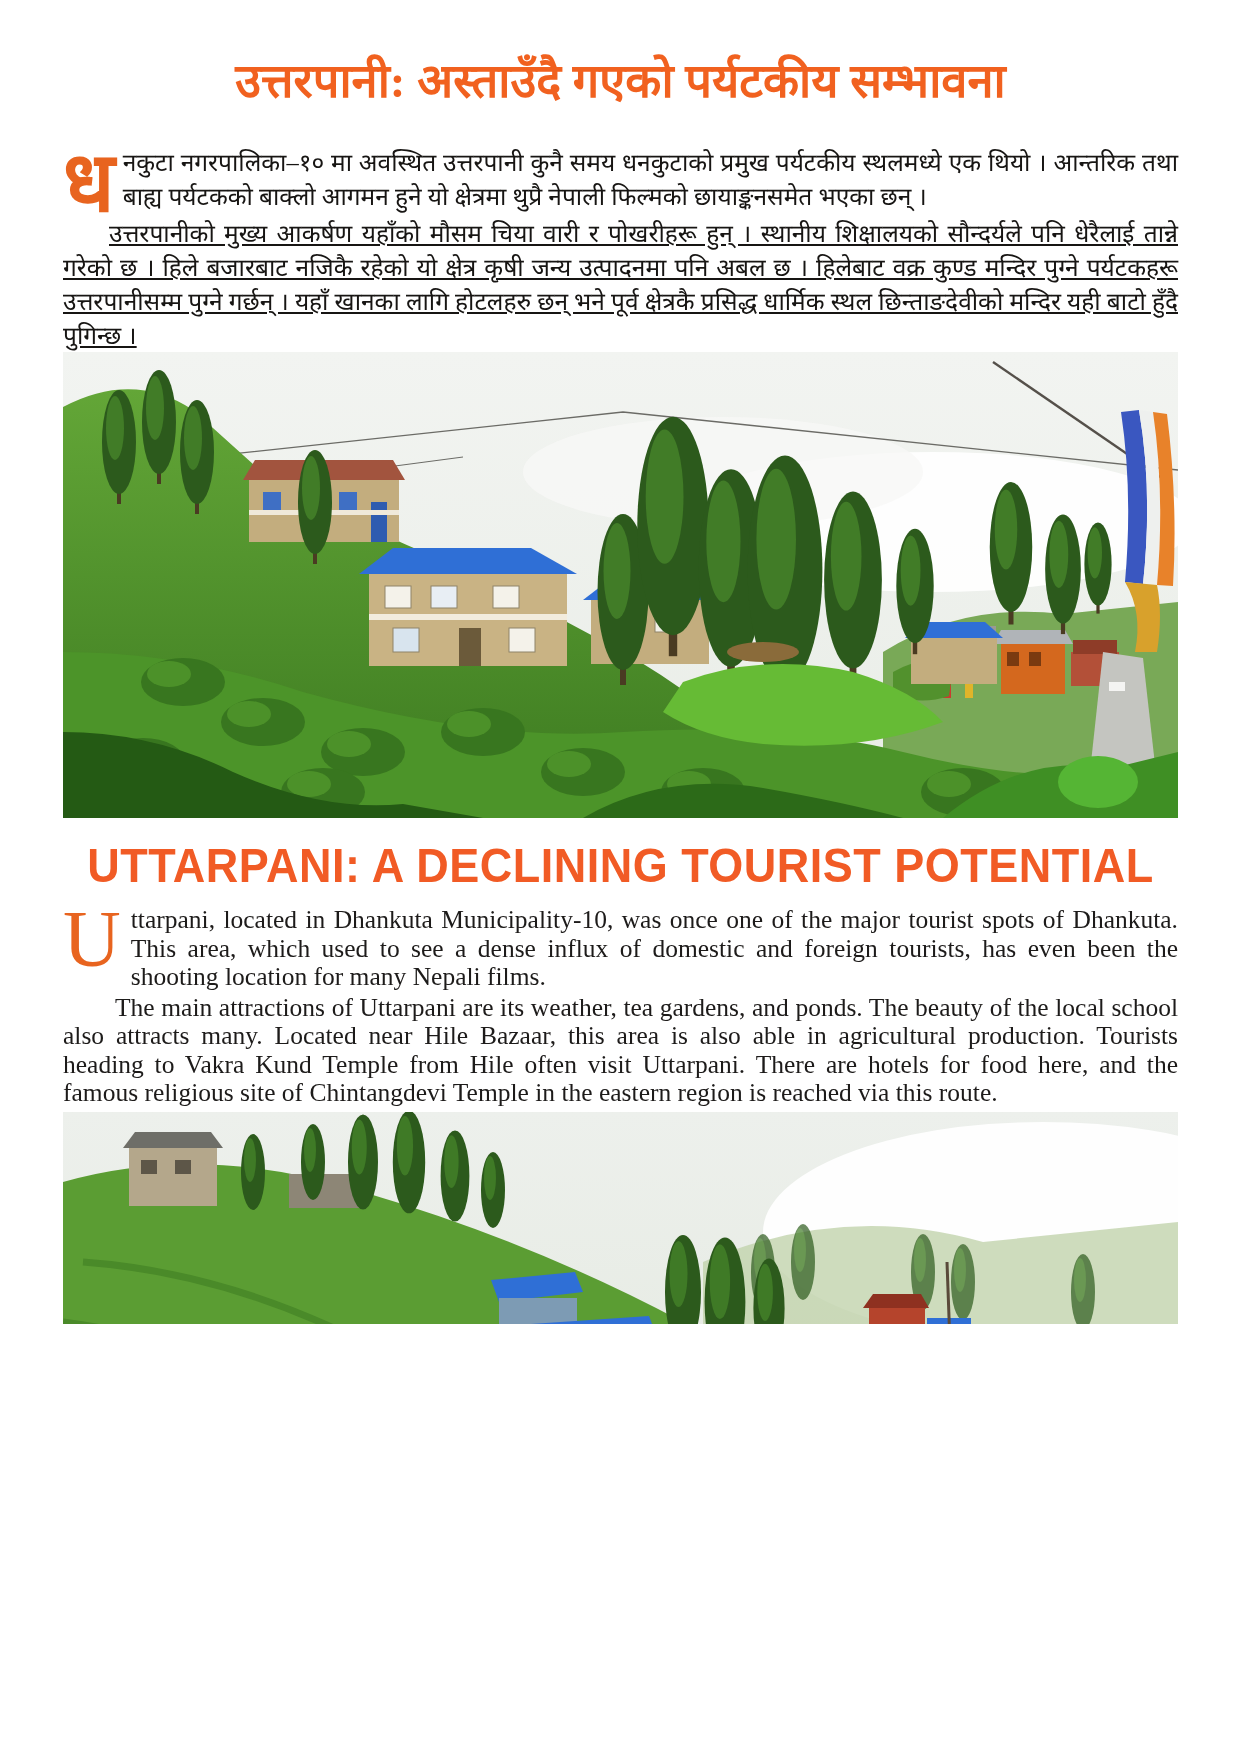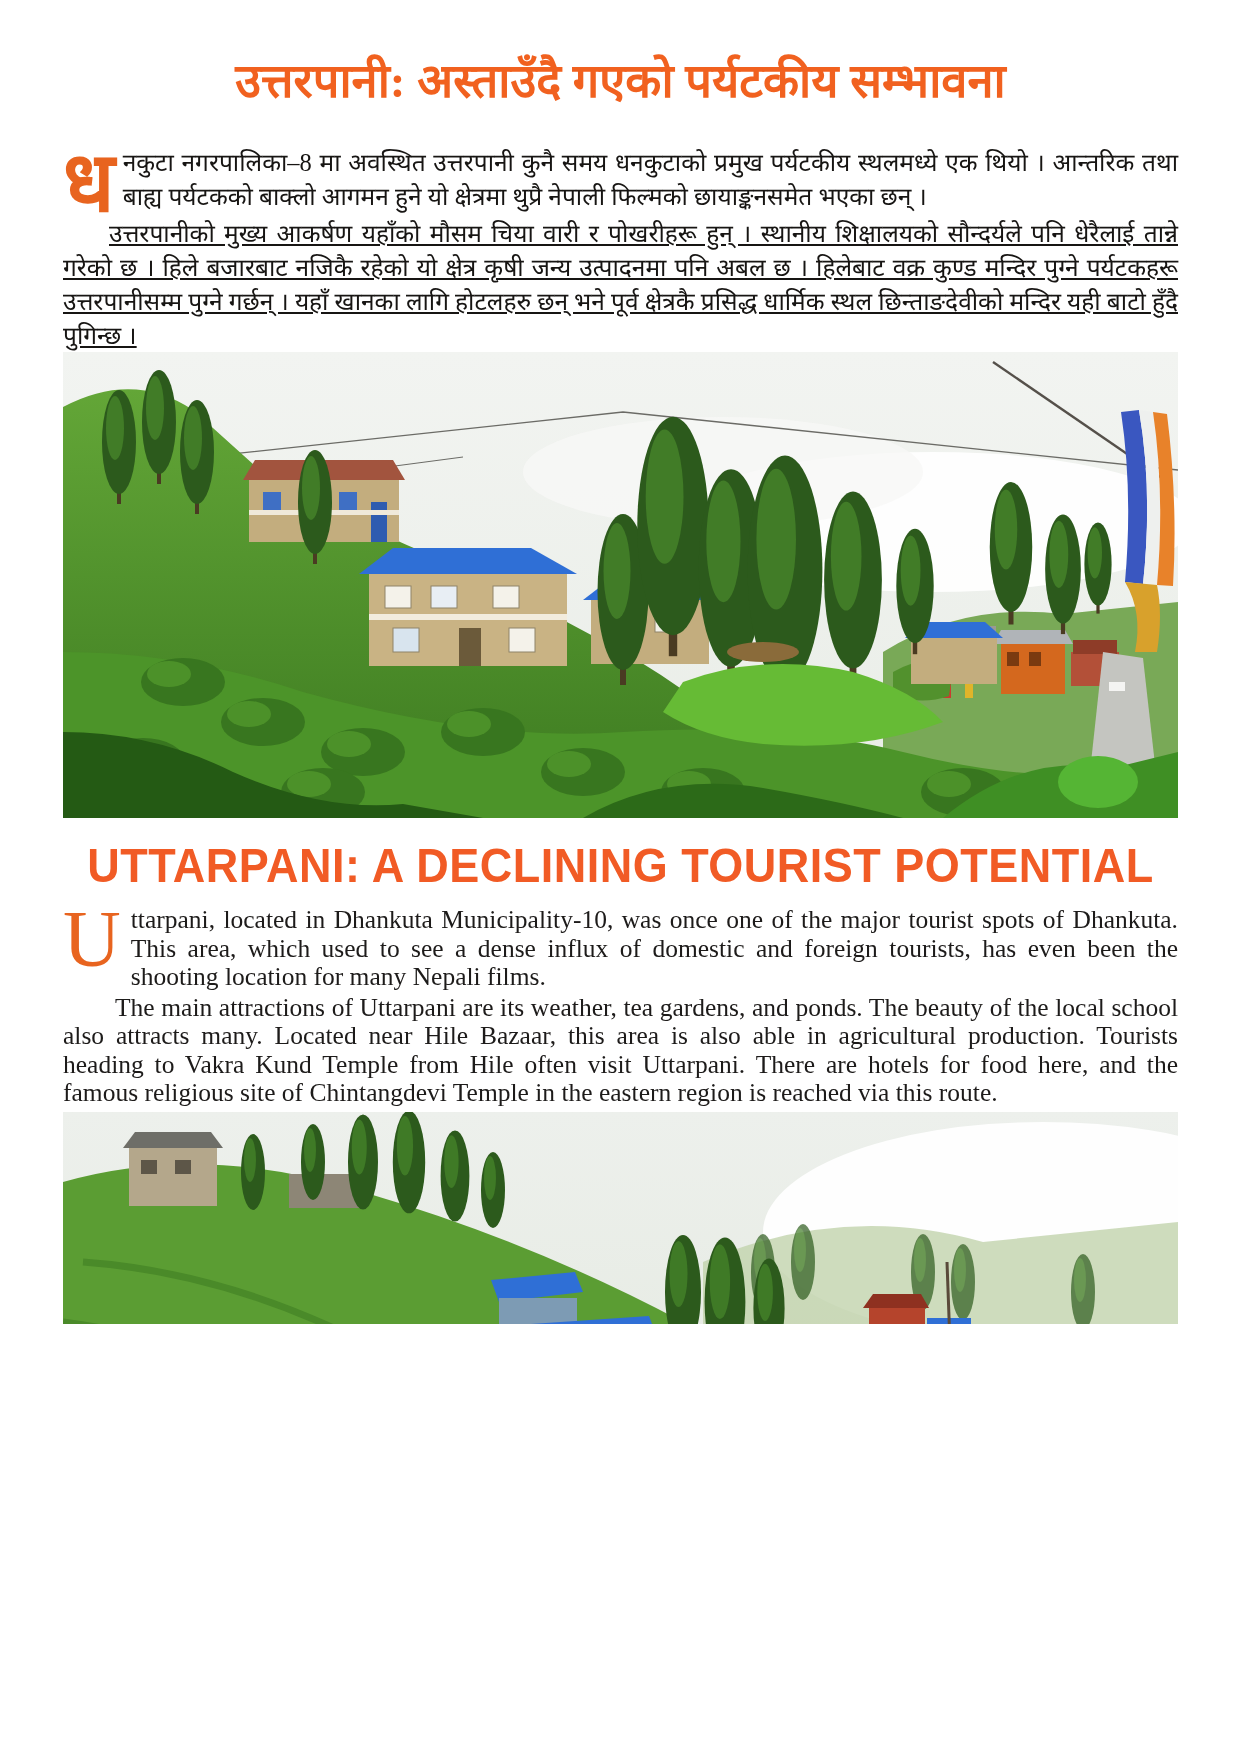--- a/index.html
+++ b/index.html
@@ -31,21 +31,21 @@
   p{margin:0;}
 </style>
 </head>
 <body>
 
 <div class="page">
 
   <div class="np-title">उत्तरपानी: अस्ताउँदै गएको पर्यटकीय सम्भावना</div>
 
   <div class="np-body">
-    <p><span class="np-drop">ध</span><span>नकुटा नगरपालिका–8 मा अवस्थित उत्तरपानी कुनै समय धनकुटाको प्रमुख पर्यटकीय स्थलमध्ये एक थियो । आन्तरिक तथा बाह्य पर्यटकको बाक्लो आगमन हुने यो क्षेत्रमा थुप्रै नेपाली फिल्मको छायाङ्कनसमेत भएका छन् ।</span></p>
+    <p><span class="np-drop">ध</span><span>नकुटा नगरपालिका–१० मा अवस्थित उत्तरपानी कुनै समय धनकुटाको प्रमुख पर्यटकीय स्थलमध्ये एक थियो । आन्तरिक तथा बाह्य पर्यटकको बाक्लो आगमन हुने यो क्षेत्रमा थुप्रै नेपाली फिल्मको छायाङ्कनसमेत भएका छन् ।</span></p>
     <p class="np-para2">उत्तरपानीको मुख्य आकर्षण यहाँको मौसम चिया वारी र पोखरीहरू हुन् । स्थानीय शिक्षालयको सौन्दर्यले पनि धेरैलाई तान्ने गरेको छ । हिले बजारबाट नजिकै रहेको यो क्षेत्र कृषी जन्य उत्पादनमा पनि अबल छ । हिलेबाट वक्र कुण्ड मन्दिर पुग्ने पर्यटकहरू उत्तरपानीसम्म पुग्ने गर्छन् । यहाँ खानका लागि होटलहरु छन् भने पूर्व क्षेत्रकै प्रसिद्ध धार्मिक स्थल छिन्ताङदेवीको मन्दिर यही बाटो हुँदै पुगिन्छ ।</p>
   </div>
 
   <div class="photo" id="photo1">
     <svg viewBox="0 0 1115 466" preserveAspectRatio="none">
       <defs>
         <linearGradient id="sky1" x1="0" y1="0" x2="0" y2="1">
           <stop offset="0" stop-color="#f2f4f1"></stop>
             <stop offset="1" stop-color="#e9ede7"></stop>
         </linearGradient>

